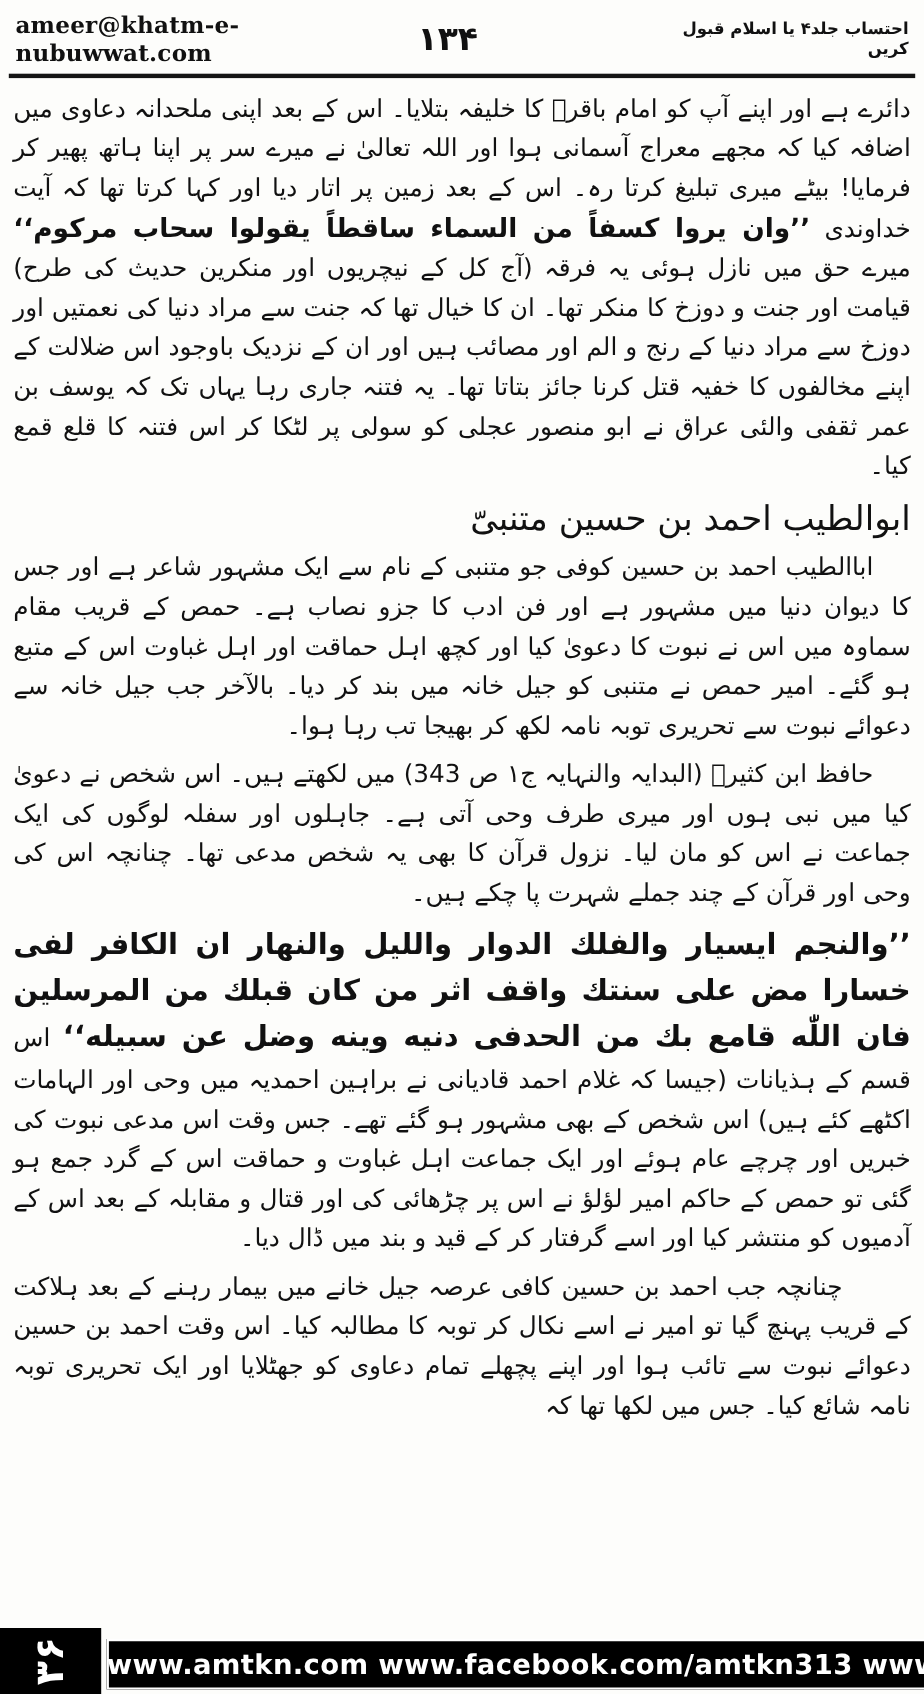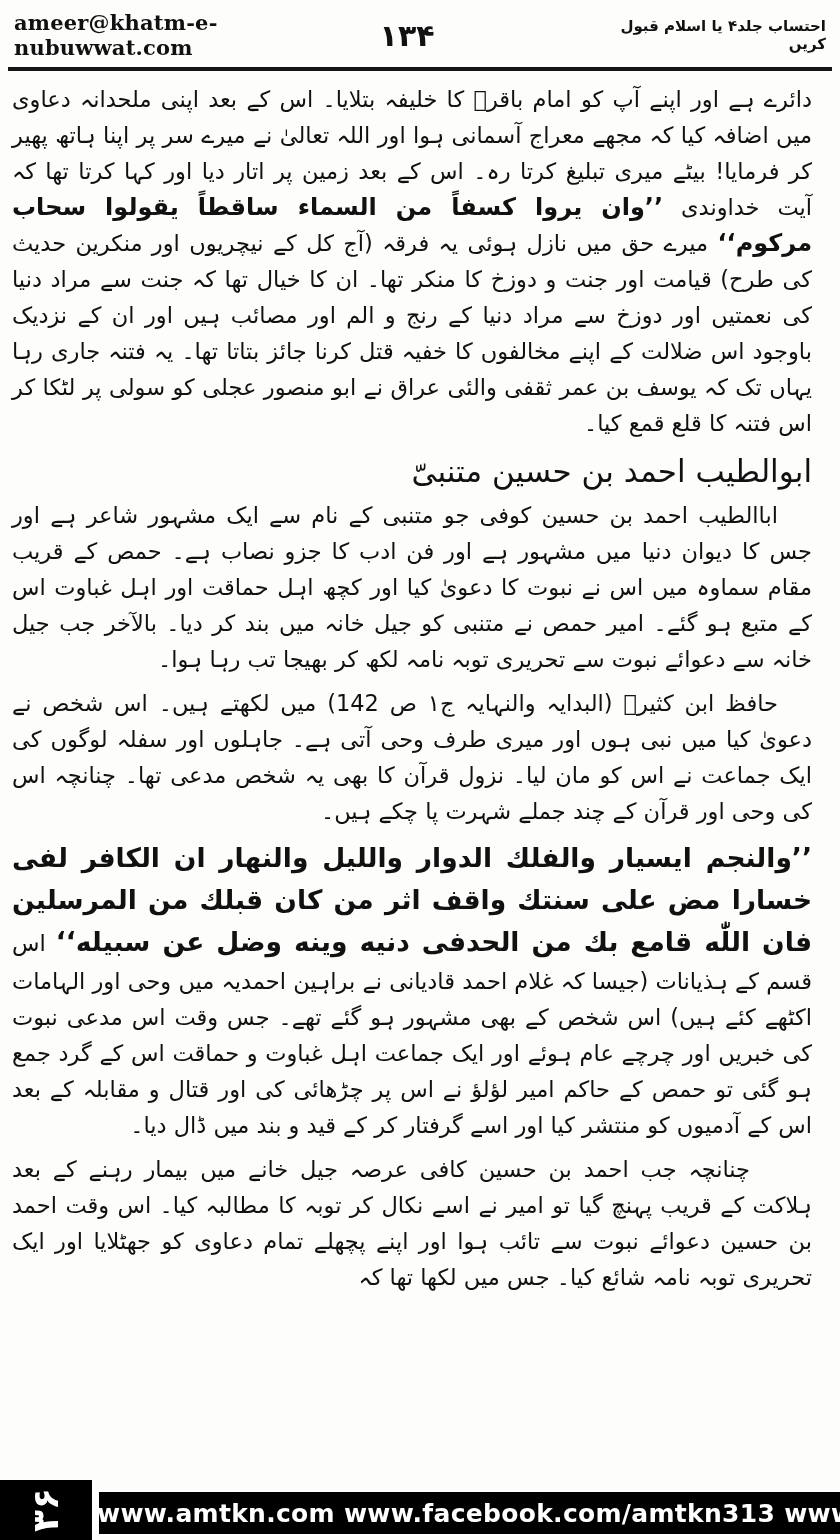--- a/index.html
+++ b/index.html
@@ -31,21 +31,21 @@
   .hdr .btitle{
     direction:rtl;font-size:15px;font-weight:bold;
   }
   .rule{
     height:0;border-top:4px solid #141414;margin:3px 8px 0 8px;
   }
   
   .bodytxt{
     direction:rtl;
     text-align:justify;
-    padding:10px 28px 0 12px;
+    padding:10px 12px 0 12px;
     font-size:22.5px;
     line-height:36px;
   }
   .bodytxt p{margin:0 0 8px 0;}
   .indent{text-indent:34px;}
   .indent2{text-indent:62px;}
   .ar-inline{font-weight:bold;font-size:24px;letter-spacing:1px;}
   .ar-block{font-weight:bold;font-size:26.5px;line-height:42px;letter-spacing:1.5px;}
   h2.section{
     direction:rtl;text-align:right;
@@ -94,21 +94,21 @@
     <p>
       <span>دائرے ہے اور اپنے آپ کو امام باقرؒ کا خلیفہ بتلایا۔ اس کے بعد اپنی ملحدانہ دعاوی میں اضافہ کیا کہ مجھے معراج آسمانی ہوا اور اللہ تعالیٰ نے میرے سر پر اپنا ہاتھ پھیر کر فرمایا! بیٹے میری تبلیغ کرتا رہ۔ اس کے بعد زمین پر اتار دیا اور کہا کرتا تھا کہ آیت خداوندی</span>
       <span class="ar-inline">’’وان یروا کسفاً من السماء ساقطاً یقولوا سحاب مرکوم‘‘</span>
       <span>میرے حق میں نازل ہوئی یہ فرقہ (آج کل کے نیچریوں اور منکرین حدیث کی طرح) قیامت اور جنت و دوزخ کا منکر تھا۔ ان کا خیال تھا کہ جنت سے مراد دنیا کی نعمتیں اور دوزخ سے مراد دنیا کے رنج و الم اور مصائب ہیں اور ان کے نزدیک باوجود اس ضلالت کے اپنے مخالفوں کا خفیہ قتل کرنا جائز بتاتا تھا۔ یہ فتنہ جاری رہا یہاں تک کہ یوسف بن عمر ثقفی والئی عراق نے ابو منصور عجلی کو سولی پر لٹکا کر اس فتنہ کا قلع قمع کیا۔</span>
     </p>
 
     <h2 class="section">ابوالطیب احمد بن حسین متنبیّ</h2>
 
     <p class="indent">اباالطیب احمد بن حسین کوفی جو متنبی کے نام سے ایک مشہور شاعر ہے اور جس کا دیوان دنیا میں مشہور ہے اور فن ادب کا جزو نصاب ہے۔ حمص کے قریب مقام سماوہ میں اس نے نبوت کا دعویٰ کیا اور کچھ اہل حماقت اور اہل غباوت اس کے متبع ہو گئے۔ امیر حمص نے متنبی کو جیل خانہ میں بند کر دیا۔ بالآخر جب جیل خانہ سے دعوائے نبوت سے تحریری توبہ نامہ لکھ کر بھیجا تب رہا ہوا۔</p>
 
-    <p class="indent">حافظ ابن کثیرؒ (البدایہ والنہایہ ج۱ ص 142) میں لکھتے ہیں۔ اس شخص نے دعویٰ کیا میں نبی ہوں اور میری طرف وحی آتی ہے۔ جاہلوں اور سفلہ لوگوں کی ایک جماعت نے اس کو مان لیا۔ نزول قرآن کا بھی یہ شخص مدعی تھا۔ چنانچہ اس کی وحی اور قرآن کے چند جملے شہرت پا چکے ہیں۔</p>
+    <p class="indent">حافظ ابن کثیرؒ (البدایہ والنہایہ ج۱ ص 343) میں لکھتے ہیں۔ اس شخص نے دعویٰ کیا میں نبی ہوں اور میری طرف وحی آتی ہے۔ جاہلوں اور سفلہ لوگوں کی ایک جماعت نے اس کو مان لیا۔ نزول قرآن کا بھی یہ شخص مدعی تھا۔ چنانچہ اس کی وحی اور قرآن کے چند جملے شہرت پا چکے ہیں۔</p>
 
     <p>
       <span class="ar-block">’’والنجم ایسیار والفلك الدوار واللیل والنهار ان الكافر لفی خسارا مض علی سنتك واقف اثر من كان قبلك من المرسلین فان اللّٰه قامع بك من الحدفی دنیه وینه وضل عن سبیله‘‘</span>
       <span>اس قسم کے ہذیانات (جیسا کہ غلام احمد قادیانی نے براہین احمدیہ میں وحی اور الہامات اکٹھے کئے ہیں) اس شخص کے بھی مشہور ہو گئے تھے۔ جس وقت اس مدعی نبوت کی خبریں اور چرچے عام ہوئے اور ایک جماعت اہل غباوت و حماقت اس کے گرد جمع ہو گئی تو حمص کے حاکم امیر لؤلؤ نے اس پر چڑھائی کی اور قتال و مقابلہ کے بعد اس کے آدمیوں کو منتشر کیا اور اسے گرفتار کر کے قید و بند میں ڈال دیا۔</span>
     </p>
 
     <p class="indent2">چنانچہ جب احمد بن حسین کافی عرصہ جیل خانے میں بیمار رہنے کے بعد ہلاکت کے قریب پہنچ گیا تو امیر نے اسے نکال کر توبہ کا مطالبہ کیا۔ اس وقت احمد بن حسین دعوائے نبوت سے تائب ہوا اور اپنے پچھلے تمام دعاوی کو جھٹلایا اور ایک تحریری توبہ نامہ شائع کیا۔ جس میں لکھا تھا کہ</p>
 
   </div>
 

